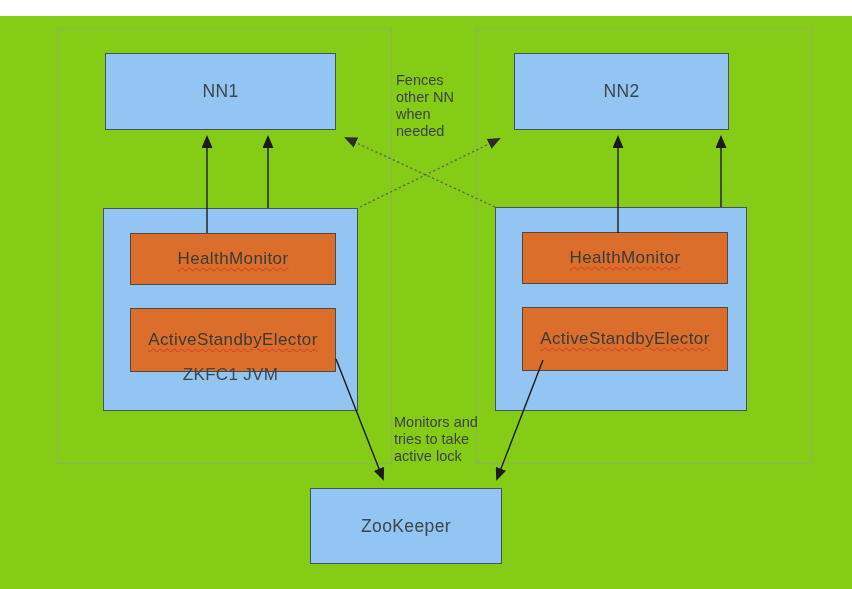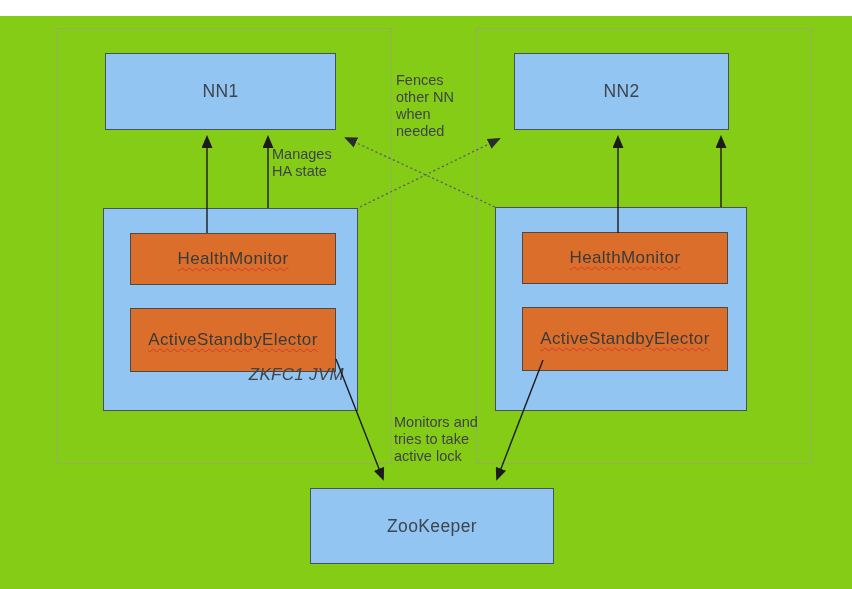--- a/index.html
+++ b/index.html
@@ -32,21 +32,21 @@
     align-items: center;
     justify-content: center;
     font-size: 17.5px;
     letter-spacing: 0.4px;
     color: #3d454d;
     z-index: 2;
     box-sizing: border-box;
   }
   #nn1 { left: 105px; top: 37px; width: 231px; height: 77px; }
   #nn2 { left: 514px; top: 37px; width: 215px; height: 77px; }
-  #zookeeper { left: 310px; top: 472px; width: 244px; height: 76px; }
+  #zookeeper { left: 310px; top: 472px; width: 192px; height: 76px; }
 
   .jvm {
     position: absolute;
     background: #92c5f1;
     border: 1.5px solid #46535f;
     z-index: 2;
     box-sizing: border-box;
   }
   #zkfc1 { left: 103px; top: 192px; width: 255px; height: 203px; }
   #zkfc2 { left: 495px; top: 191px; width: 252px; height: 204px; }
@@ -68,27 +68,26 @@
     text-decoration-style: wavy;
     text-decoration-color: rgba(204, 51, 34, 0.85);
     text-decoration-thickness: 1px;
     text-underline-offset: 3px;
   }
   .hm  { left: 26px; top: 24px;  width: 206px; height: 52px; }
   .ase { left: 26px; top: 99px;  width: 206px; height: 64px; }
 
   .jvm-label {
     position: absolute;
-    left: 0; right: 13px;
+    left: 0; right: 0;
     top: 156px;
-    text-align: right;
+    text-align: center;
     font-size: 17px;
     letter-spacing: 0.3px;
     color: #3d454d;
-    font-style: italic;
   }
 
   #connectors {
     position: absolute;
     left: 0; top: 0;
     width: 852px; height: 589px;
     z-index: 3;
     pointer-events: none;
   }
   .solid-line  { stroke: #1b1b1b; stroke-width: 1.4; }
@@ -159,22 +158,20 @@
     <line class="solid-line" x1="268" y1="192" x2="268" y2="121" marker-end="url(#ah)"></line>
     <line class="solid-line" x1="618" y1="217" x2="618" y2="121" marker-end="url(#ah)"></line>
     <line class="solid-line" x1="721" y1="191" x2="721" y2="121" marker-end="url(#ah)"></line>
     <line class="solid-line" x1="336" y1="343" x2="383" y2="463" marker-end="url(#ah)"></line>
     <line class="solid-line" x1="543" y1="344" x2="497" y2="463" marker-end="url(#ah)"></line>
 
     <line class="dashed-line" x1="360" y1="191" x2="499" y2="123" marker-end="url(#ah-gray)"></line>
     <line class="dashed-line" x1="495" y1="191" x2="346" y2="122" marker-end="url(#ah-gray)"></line>
   </svg>
 
-  <div id="ann-manages" class="ann">Manages
-HA state</div>
   <div id="ann-lock" class="ann">Monitors and
 tries to take
 active lock</div>
   <div id="ann-fences" class="ann">Fences
 other NN
 when
 needed</div>
 
 </div>
 

